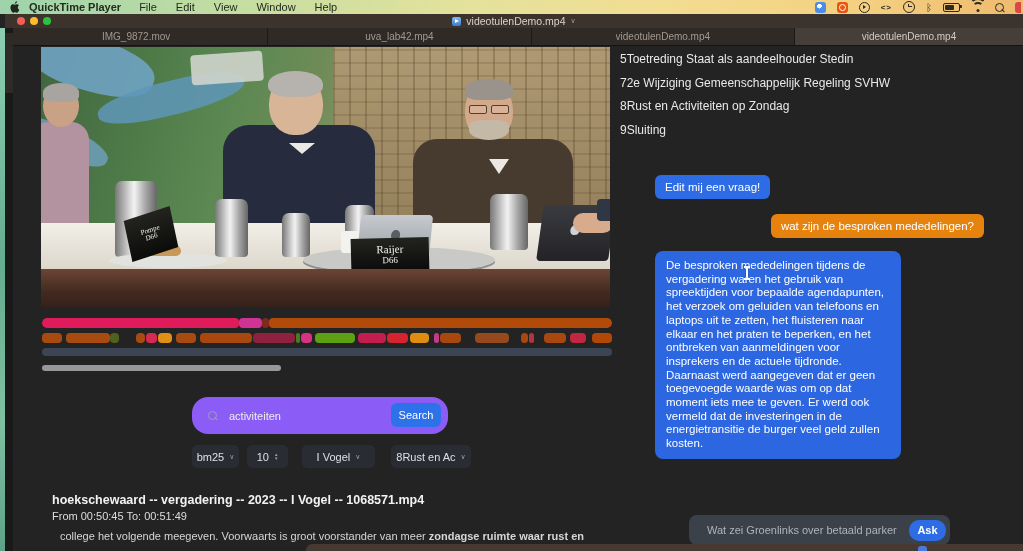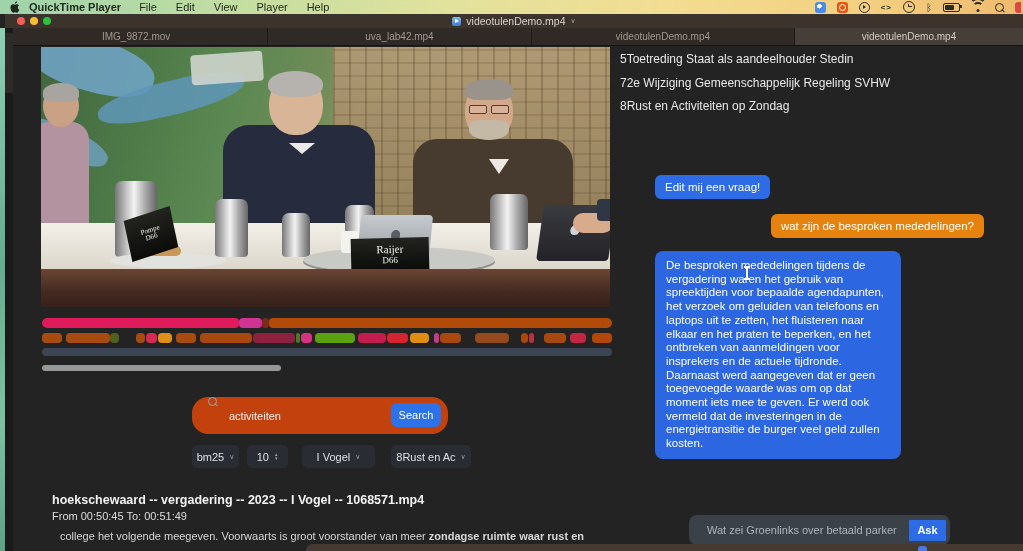--- a/index.html
+++ b/index.html
@@ -110,21 +110,21 @@
 
   
   .tl-row{position:absolute;left:42px;width:570px;border-radius:5px;overflow:hidden}
   .row1{top:318px;height:10px}
   .row2{top:333px;height:10px;overflow:visible}
   .row3{top:348px;height:8px;border-radius:4px}
   .seg{position:absolute;top:0;bottom:0;border-radius:4px}
   .tl-thumb{position:absolute;left:42px;top:365px;height:6px;background:#979797;border-radius:3px}
 
   
-  .searchbox{position:absolute;left:192px;top:397px;width:256px;height:37px;background:#c2410c;border-radius:16px;display:flex;}
+  .searchbox{position:absolute;left:192px;top:397px;width:256px;height:37px;background:#8b5cf6;border-radius:16px;display:flex;align-items:center}
   .mag2{margin:0 10px 0 16px}
   .mag2 i{border-color:#9aa2aa}.mag2 i::after{background:#9aa2aa}
   .search-input{background:transparent;border:none;outline:none;color:#eceeef;font-size:11px;width:140px;font-family:inherit}
   .search-btn{position:absolute;right:7px;top:6px;height:24px;width:50px;border:none;border-radius:6px;
     background:#2e72ea;color:#fff;font-size:11px;font-family:inherit;cursor:pointer}
   .filter{position:absolute;top:445px;height:23px;background:#292c32;border-radius:5px;color:#dde0e3;font-size:11px;
     display:flex;align-items:center;justify-content:center;gap:5px;cursor:pointer}
   .f1{left:192px;width:47px}.f2{left:247px;width:41px}.f3{left:302px;width:73px}.f4{left:391px;width:80px;overflow:hidden}
   .chev{font-size:7px;color:#9aa0a8}
   .steppers{display:flex;flex-direction:column;font-size:4.5px;line-height:4px;color:#9aa0a8}
@@ -144,36 +144,36 @@
     white-space:normal;line-height:13.7px}
   .ibeam{position:absolute;left:743px;top:266px;width:8px;height:14px}
   .ibeam i{position:absolute;background:#fff;box-shadow:0 0 1px rgba(0,0,0,.9)}
   .ibeam .m{left:3.2px;top:1px;width:1.6px;height:12px}
   .ibeam .t{left:1px;top:0;width:6px;height:1.6px}
   .ibeam .b{left:1px;bottom:0;width:6px;height:1.6px}
   .askbar{position:absolute;left:689px;top:515px;width:261px;height:30px;background:#3a4149;border-radius:8px;display:flex;align-items:center}
   .askbar input{background:transparent;border:none;outline:none;margin-left:16px;width:190px;font-size:11px;
     color:#eceeef;font-family:inherit}
   .askbar input::placeholder{color:#aeb4bc}
-  .ask-btn{position:absolute;right:4px;top:4.5px;width:37px;height:21px;border:none;border-radius:1px;
+  .ask-btn{position:absolute;right:4px;top:4.5px;width:37px;height:21px;border:none;border-radius:10px;
     background:#2e6ce6;color:#fff;font-size:11px;font-weight:bold;font-family:inherit;cursor:pointer}
   .behind-strip{position:absolute;left:306px;top:544px;right:0;height:7px;background:#453931;border-top-left-radius:6px}
   .dock-dot{position:absolute;left:918px;top:546px;width:9px;height:5px;background:#4a7ae0;border-radius:3px 3px 0 0}
 </style>
 </head>
 <body>
 
 <div class="menubar">
   <span class="apple">
     <svg viewBox="0 0 16 18" width="11" height="12">
         <path fill="#20261c" d="M11.5 9.6c0-2 1.7-3 1.8-3.1-1-1.4-2.5-1.6-3-1.6-1.3-.1-2.5.8-3.1.8-.6 0-1.6-.8-2.7-.7-1.4 0-2.7.8-3.4 2-1.4 2.5-.4 6.3 1 8.4.7 1 1.5 2.1 2.6 2.1 1 0 1.4-.7 2.7-.7s1.6.7 2.7.7 1.8-1 2.5-2c.8-1.2 1.1-2.3 1.1-2.4-.1 0-2.2-.8-2.2-3.5zM9.4 3.1c.6-.7 1-1.7.9-2.7-.9 0-1.9.6-2.5 1.3-.5.6-1 1.6-.9 2.6 1 .1 2-.5 2.5-1.2z"></path>
       </svg>
   </span>
   <span class="appname">QuickTime Player</span>
-  <span class="menu-items"><span>File</span><span>Edit</span><span>View</span><span>Player</span><span>Help</span></span>
+  <span class="menu-items"><span>File</span><span>Edit</span><span>View</span><span>Window</span><span>Help</span></span>
   <span class="status-icons">
     <span class="si app-blue"></span>
     <span class="si app-orange"></span>
     <span class="si playc">
         <i></i>
       </span>
     <span class="si code">&lt;&gt;</span>
     <span class="si clock">
         <i></i>
       </span>
@@ -329,20 +329,21 @@
 </div>
 
 <div class="result-title">hoekschewaard -- vergadering -- 2023 -- I Vogel -- 1068571.mp4</div>
 <div class="result-range">From 00:50:45 To: 00:51:49</div>
 <div class="result-snippet"><span>college het volgende meegeven. Voorwaarts is groot voorstander van meer </span><b>zondagse ruimte waar rust en</b></div>
 
 <div class="agenda">
     <div class="agenda-item">5Toetreding Staat als aandeelhouder Stedin</div>
     <div class="agenda-item">72e Wijziging Gemeenschappelijk Regeling SVHW</div>
     <div class="agenda-item">8Rust en Activiteiten op Zondag</div>
+    <div class="agenda-item">9Sluiting</div>
   </div>
 <div class="bubble greet">Edit mij een vraag!</div>
 <div class="bubble question">wat zijn de besproken mededelingen?</div>
 <div class="bubble answer">De besproken mededelingen tijdens de vergadering waren het gebruik van spreektijden voor bepaalde agendapunten, het verzoek om geluiden van telefoons en laptops uit te zetten, het fluisteren naar elkaar en het praten te beperken, en het ontbreken van aanmeldingen voor insprekers en de actuele tijdronde. Daarnaast werd aangegeven dat er geen toegevoegde waarde was om op dat moment iets mee te geven. Er werd ook vermeld dat de investeringen in de energietransitie de burger veel geld zullen kosten.</div>
 <div class="ibeam">
     <i class="t"></i>
     <i class="m"></i>
     <i class="b"></i>
   </div>
 

